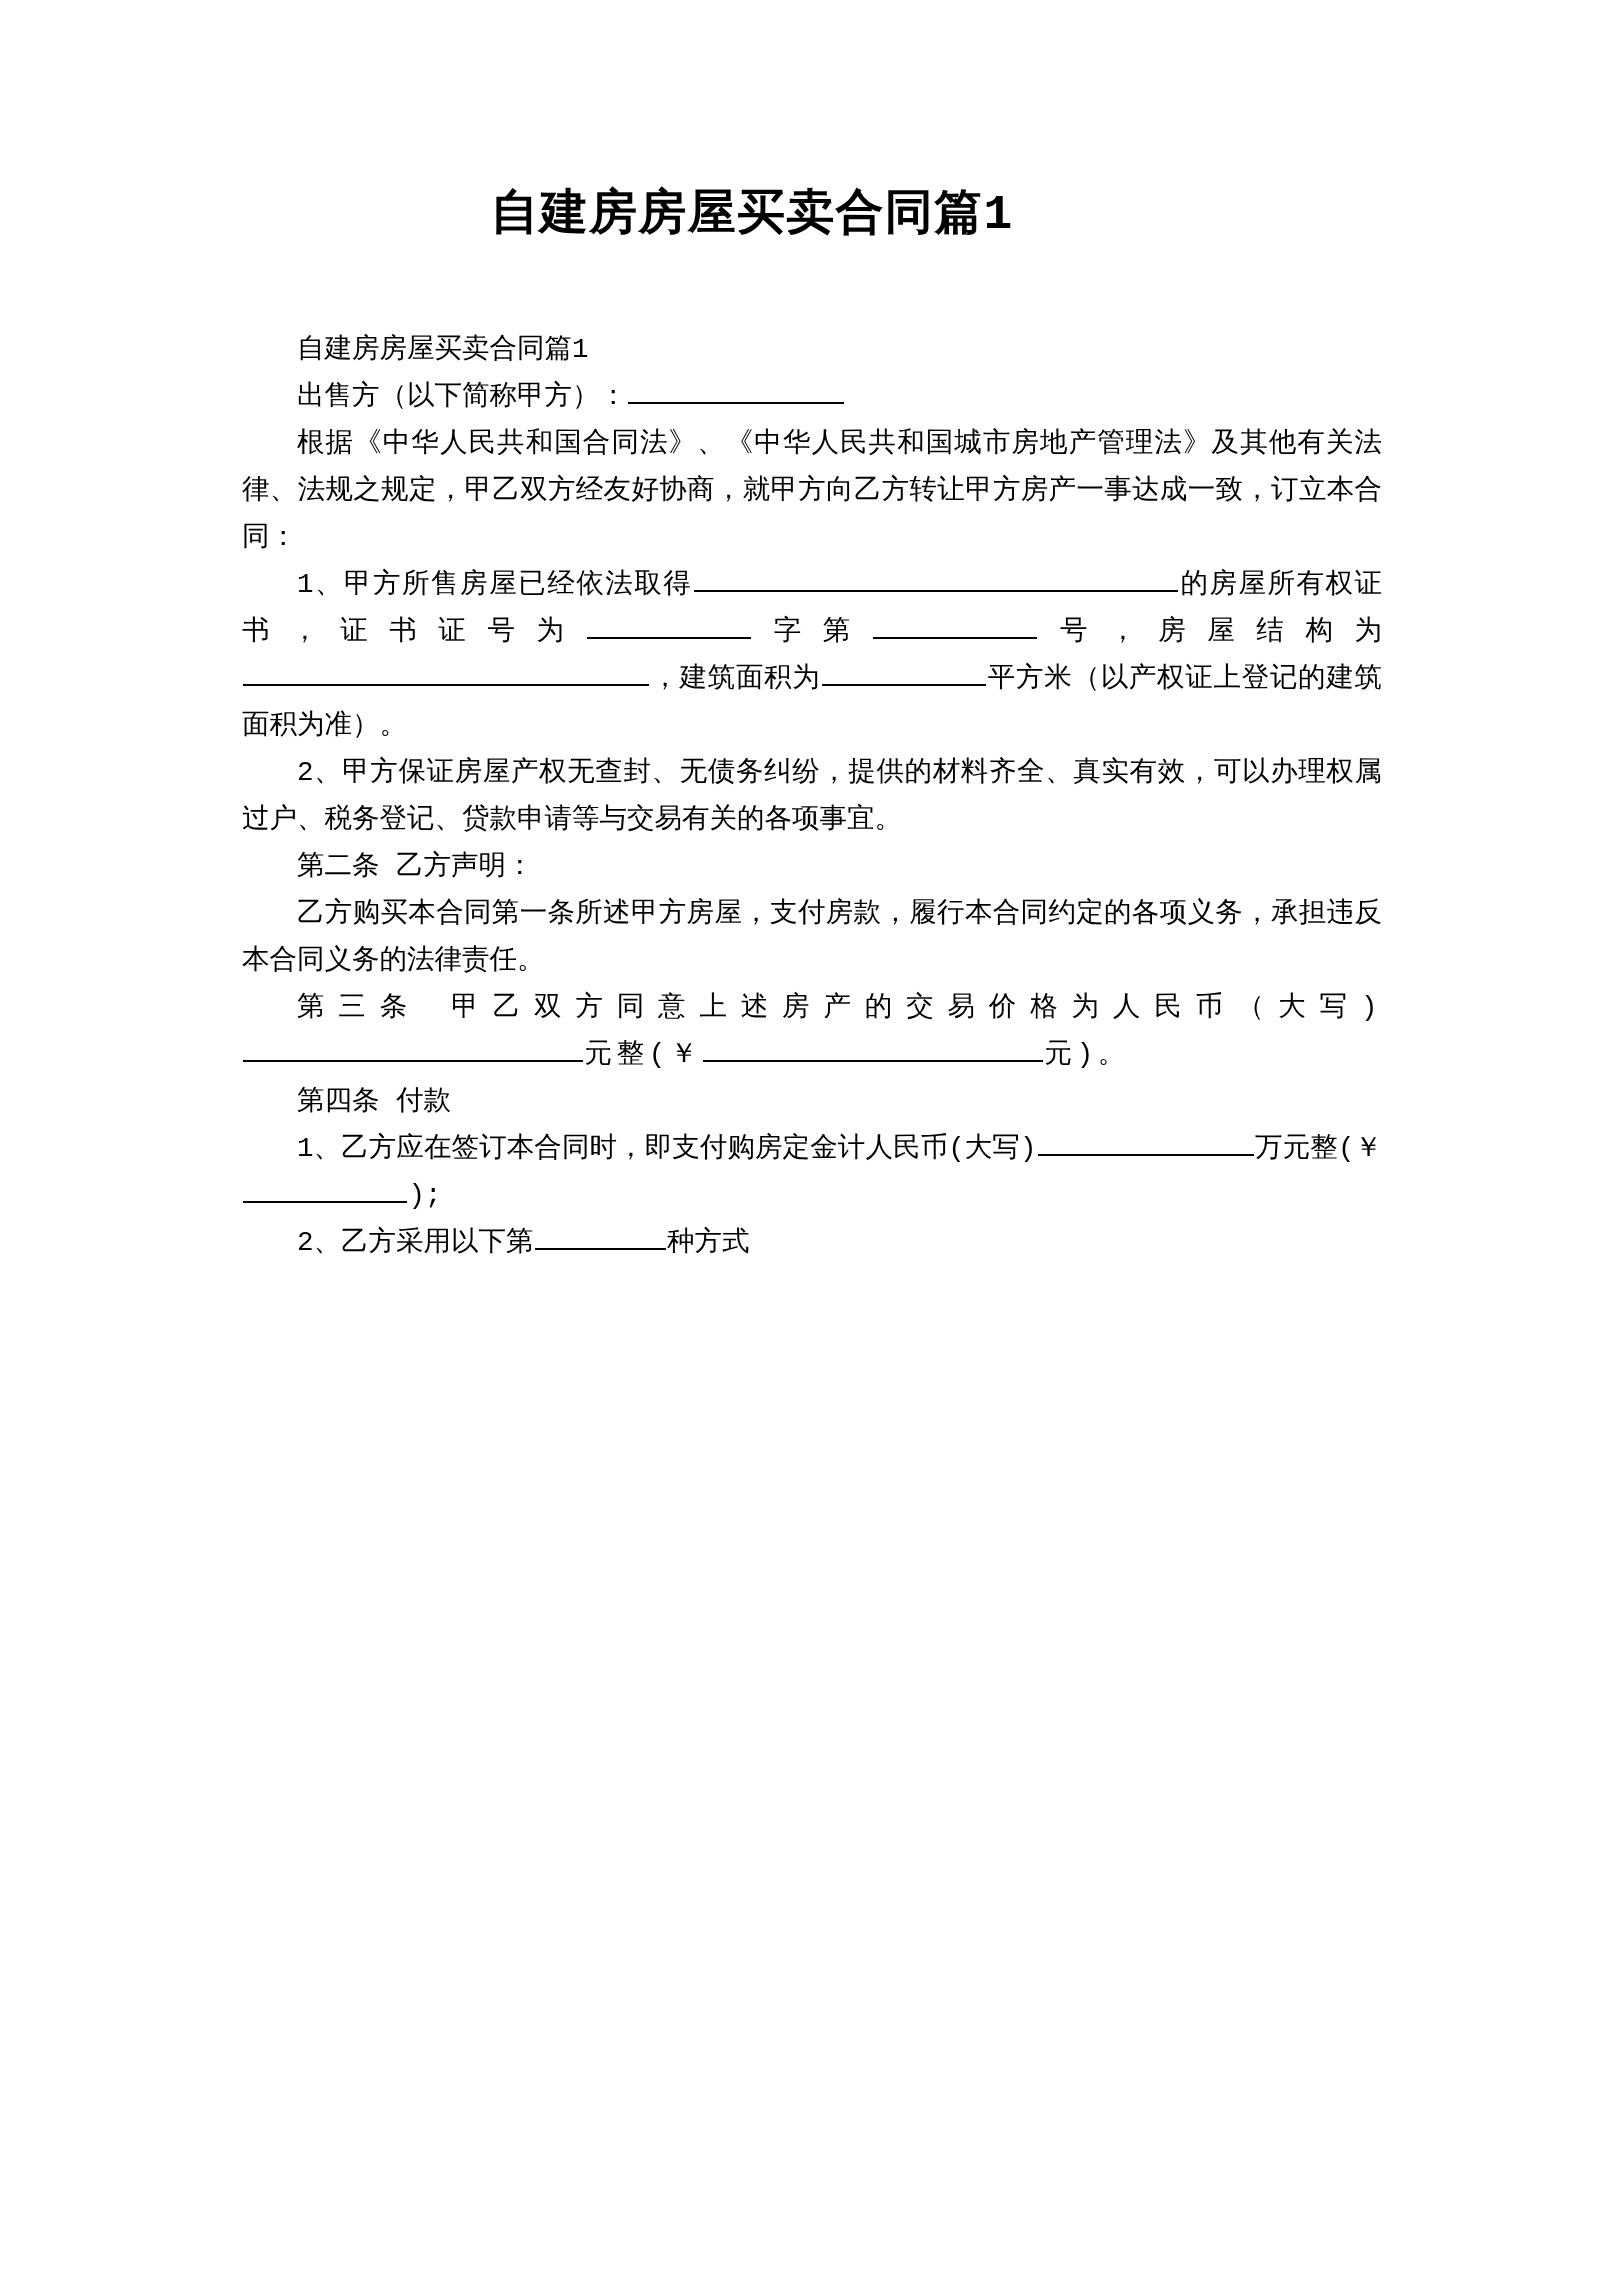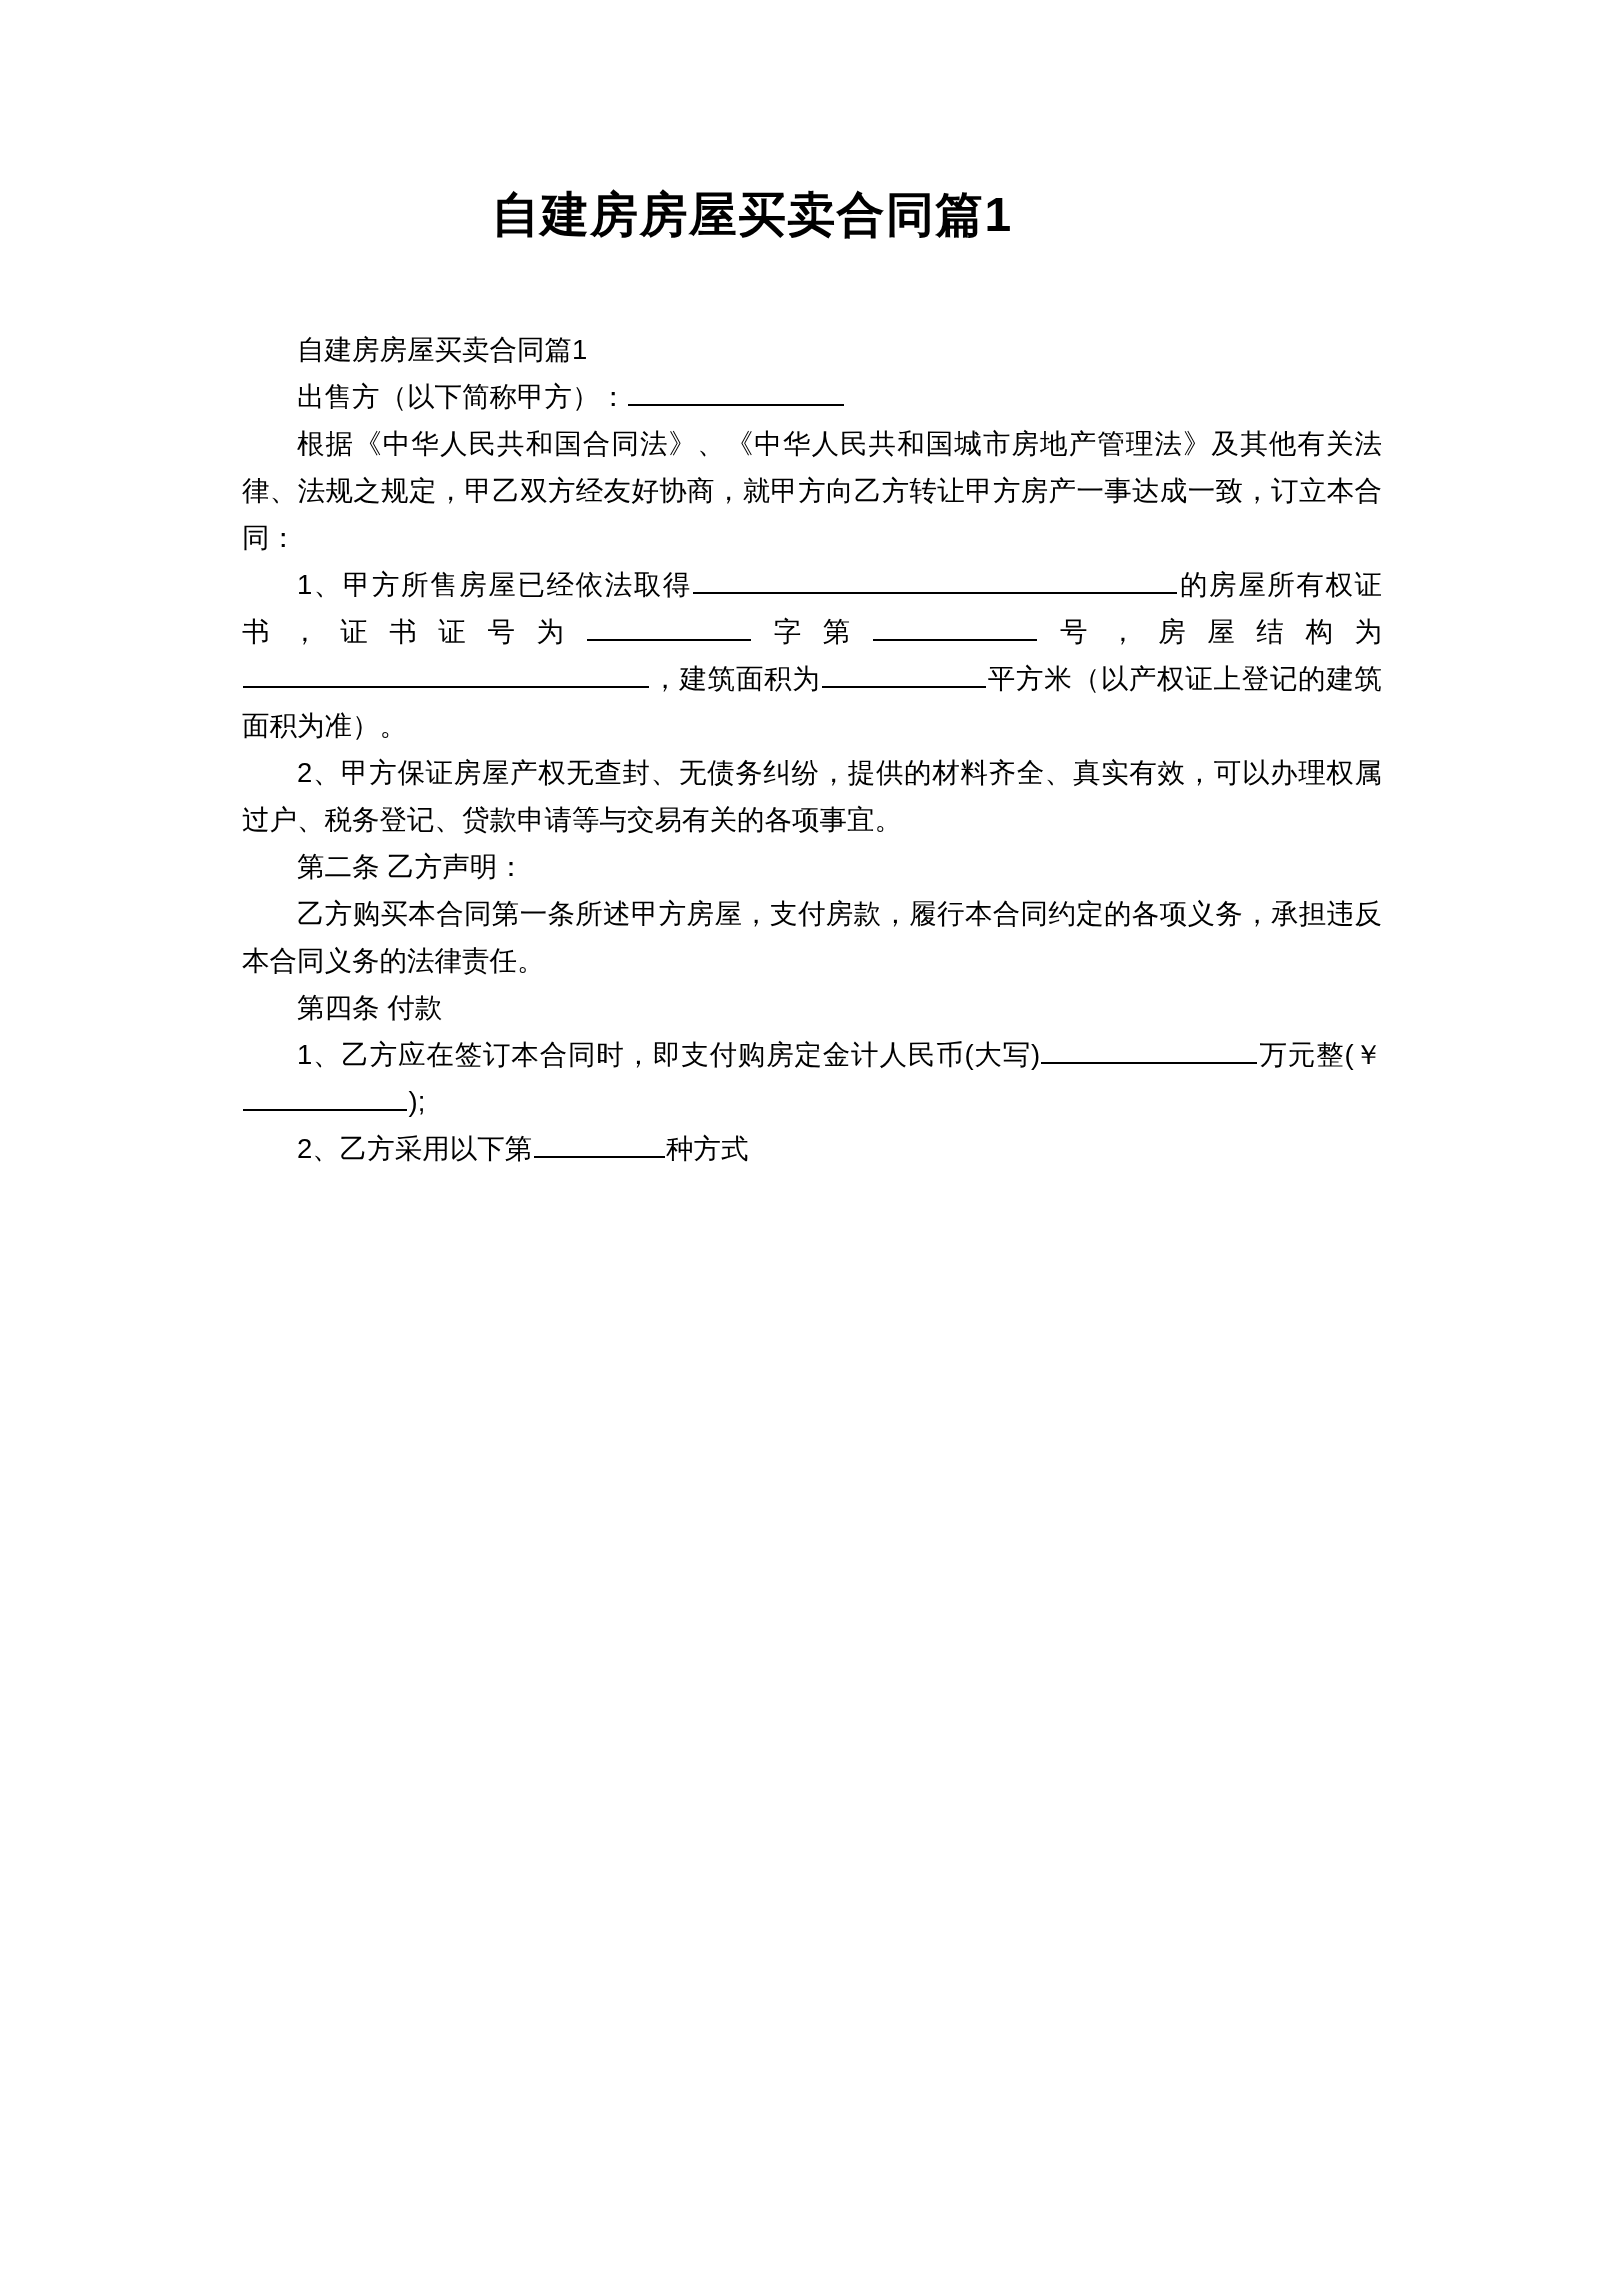--- a/index.html
+++ b/index.html
@@ -5,21 +5,21 @@
   html, body {
     margin: 0;
     padding: 0;
     background: #ffffff;
   }
   .page {
     position: relative;
     width: 1504px;
     height: 2295px;
     background: #ffffff;
-    font-family: Liberation Sans, sans-serif;
+    font-family: Liberation Mono, monospace;
     color: #000000;
     overflow: hidden;
     box-sizing: border-box;
   }
   .doc-title {
     position: absolute;
     left: 0;
     right: 0;
     top: 185px;
     text-align: center;
@@ -82,20 +82,21 @@
 
     <p class="para"><span>1、甲方所售房屋已经依法取得</span><span class="blank b-huge"></span><span>的房屋所有权证书，证书证号为</span><span class="blank b-md"></span><span>字第</span><span class="blank b-md"></span><span>号，房屋结构为</span><span class="blank b-wide"></span><span>，建筑面积为</span><span class="blank b-md"></span><span>平方米（以产权证上登记的建筑面积为准）。</span></p>
 
     <p class="para"><span>2、甲方保证房屋产权无查封、无债务纠纷，提供的材料齐全、真实有效，可以办理权属过户、税务登记、贷款申请等与交易有关的各项事宜。</span></p>
 
 
     <p class="para"><span>第二条 乙方声明：</span></p>
 
     <p class="para"><span>乙方购买本合同第一条所述甲方房屋，支付房款，履行本合同约定的各项义务，承担违反本合同义务的法律责任。</span></p>
 
+    <p class="para spread"><span>第三条 甲乙双方同意上述房产的交易价格为人民币（大写)</span><span class="blank b-xxl"></span><span>元整(￥</span><span class="blank b-xxl"></span><span>元)。</span></p>
 
     <p class="para"><span>第四条 付款</span></p>
 
     <p class="para"><span>1、乙方应在签订本合同时，即支付购房定金计人民币(大写)</span><span class="blank b-lg"></span><span>万元整(￥</span><span class="blank b-md"></span><span>);</span></p>
 
     <p class="para"><span>2、乙方采用以下第</span><span class="blank b-sm"></span><span>种方式</span></p>
 
 
   </div>
 </div>

